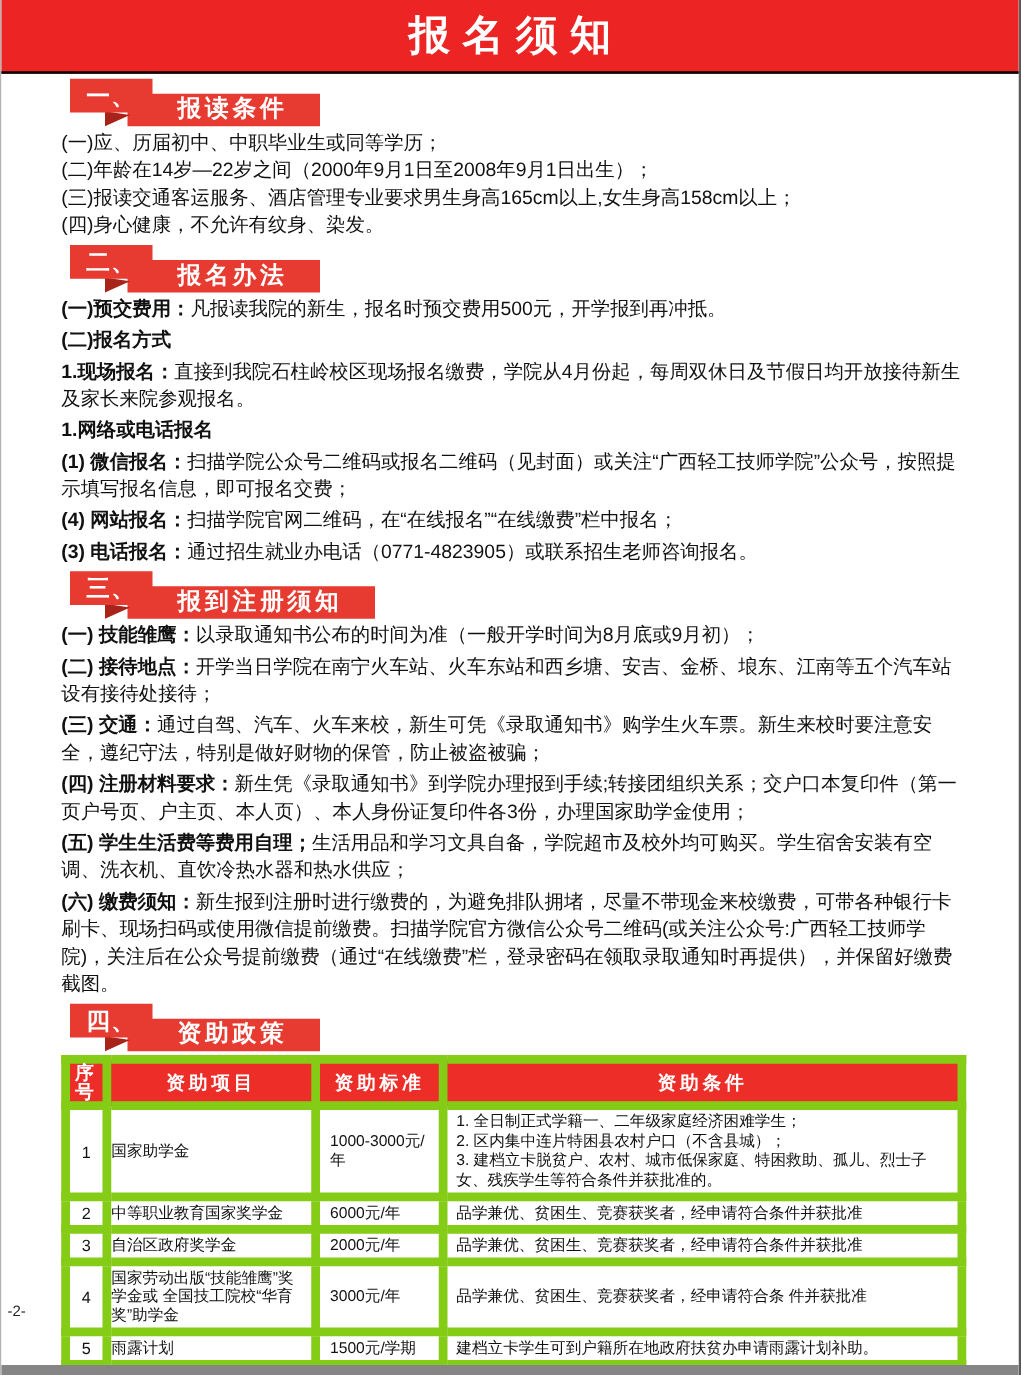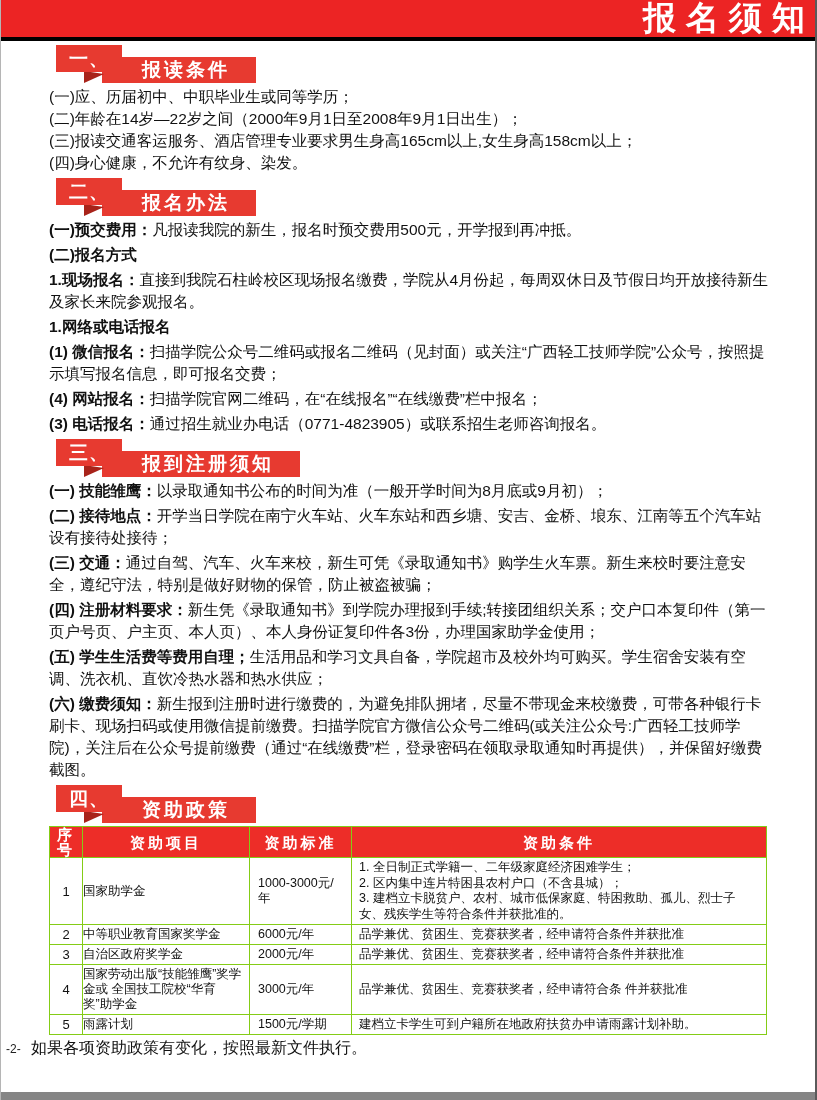--- a/index.html
+++ b/index.html
@@ -5,22 +5,22 @@
   * { margin:0; padding:0; box-sizing:border-box; }
   html,body { width:817px; height:1100px; background:#fff; }
   body { font-family:"Liberation Sans","DejaVu Sans",sans-serif; color:#111; }
   .page {
     position:relative; width:817px; height:1100px; background:#fff;
     border-left:1px solid #b5b5b5; border-right:2px solid #5a5a5a;
     overflow:hidden;
   }
   
   .banner {
-    height:41px; background:#ec2424; border-bottom:4px solid #000000;
-    display:flex; align-items:center; justify-content:flex-end;
+    height:59px; background:#ec2424; border-bottom:2px solid #000000;
+    display:flex; align-items:center; justify-content:center;
   }
   .banner-title {
     color:#fff; font-weight:bold; font-size:33px; letter-spacing:10px;
     padding-left:10px;
   }
   
   .sec-badge { position:relative; height:38px; margin:4px 0 3px 55px; }
   .badge-num {
     position:absolute; left:0; top:0; z-index:3;
     width:66px; height:27px; background:#e73a30; color:#fff;
@@ -44,21 +44,21 @@
   .content { padding:0 46px 0 48px; }
   .line { font-size:15.5px; line-height:22px; }
   .para { font-size:15.5px; line-height:22px; margin:3px 0; }
   .b { font-weight:bold; }
   
   .aid-table {
     border-collapse:collapse; table-layout:fixed;
     width:717px; margin:2px 0 0 48px;
     font-size:12.5px; line-height:15px;
   }
-  .aid-table th, .aid-table td { border:1px solid #84cc16; }
+  .aid-table th, .aid-table td { border:7px solid #84cc16; }
   .aid-table th {
     background:#ed2d28; color:#fff; font-weight:bold; font-size:15px;
     letter-spacing:3px; height:25px; text-align:center;
   }
   .aid-table td { padding:2px 6px; vertical-align:middle;margin-top:30px; }
   .aid-table td.c-no { text-align:center; font-size:13px; }
   .aid-table td.c-item { padding-left:0; }
   .aid-table td.c-std { padding-left:8px; }
   .aid-table td.c-cond { padding-left:7px; }
   .cond-line { line-height:15.5px; }

